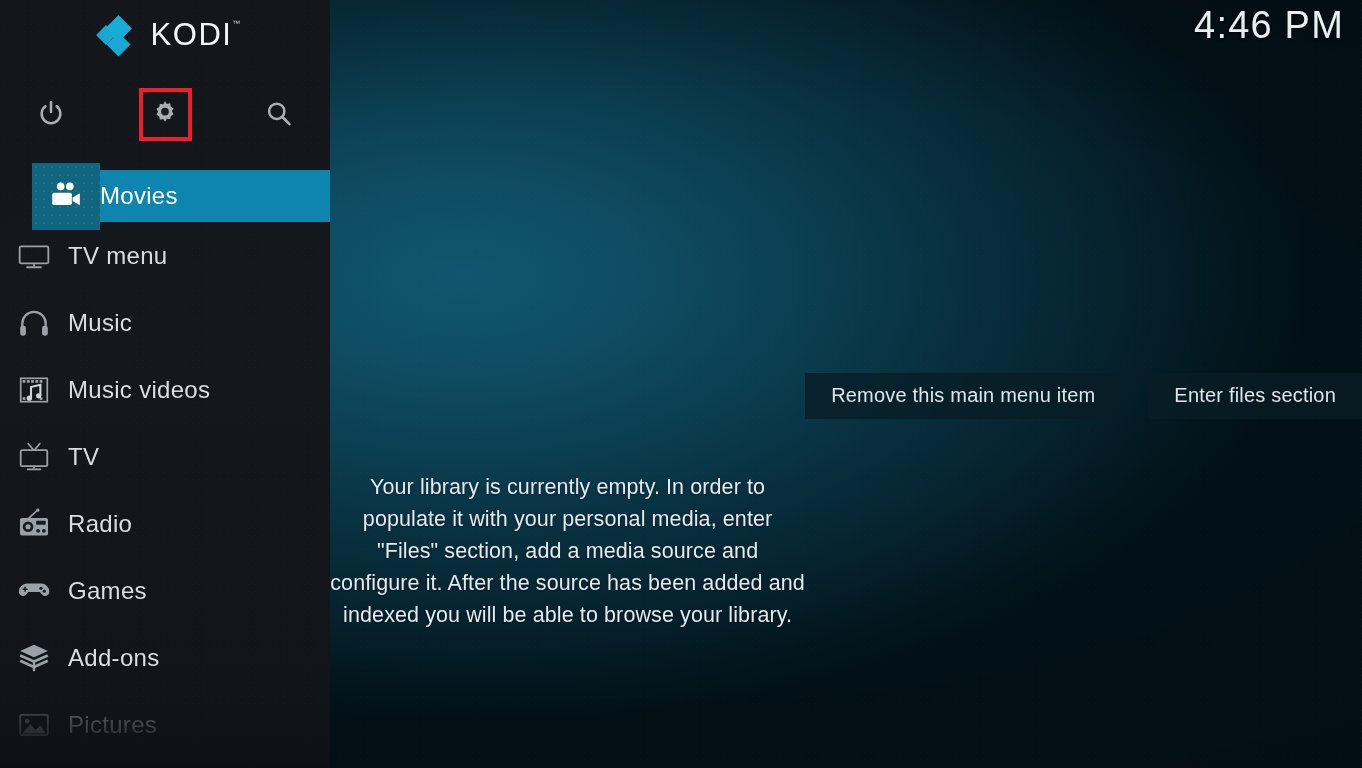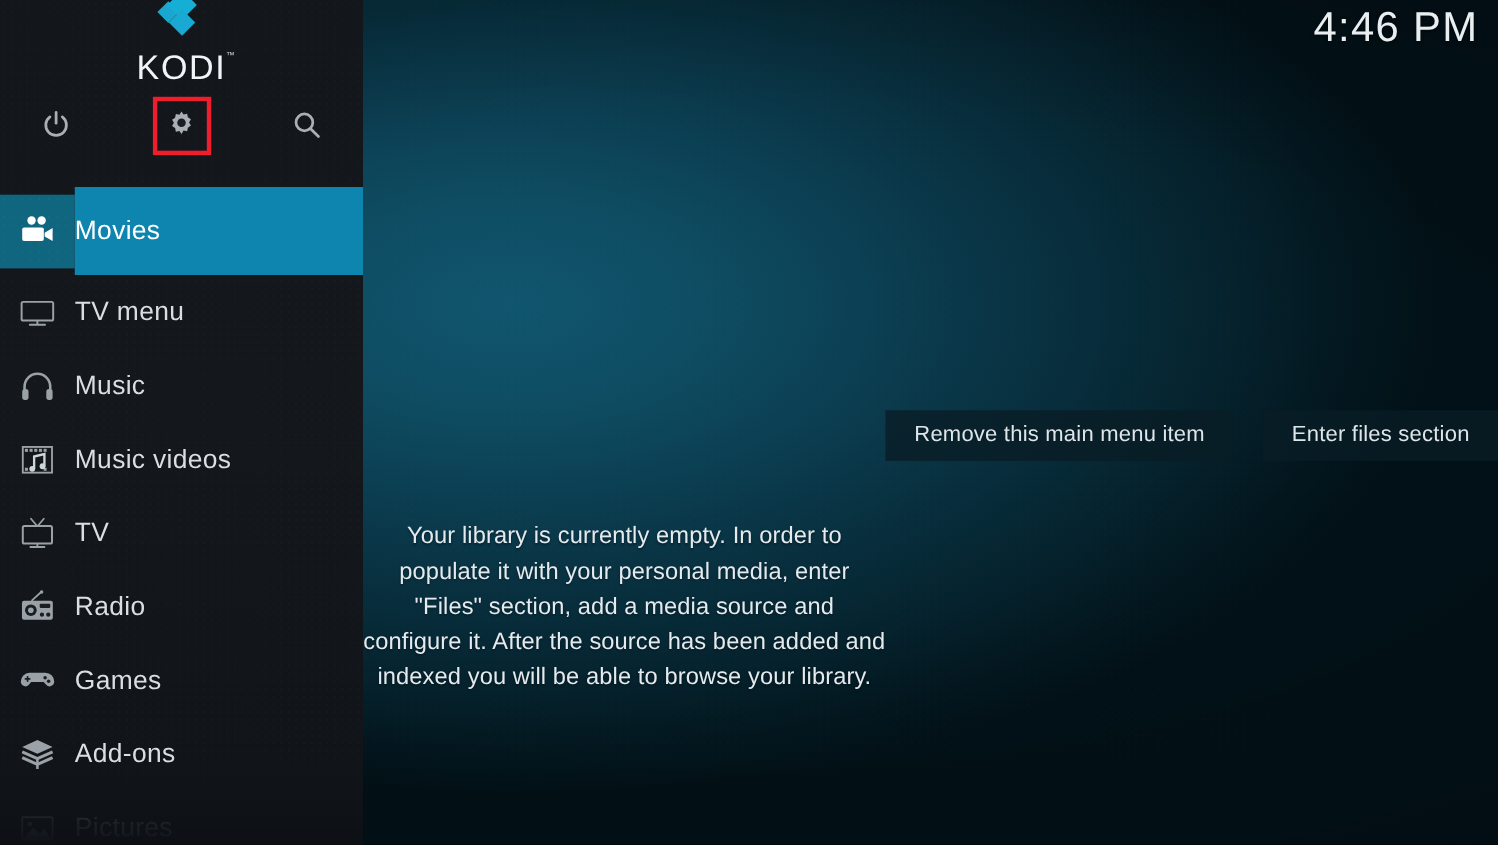--- a/index.html
+++ b/index.html
@@ -75,21 +75,20 @@
 
   
   .logo-wrap {
     position:absolute;
     left:0; top:0;
     width:330px; height:70px;
     display:flex;
     align-items:center;
     justify-content:center;
     gap:13px;
-    flex-direction:column;
   }
   .logo-mark { width:40px; height:40px; position:relative; flex:0 0 auto; }
   .logo-mark i {
     position:absolute;
     display:block;
     background:#16accd;
   }
   
   .logo-mark i.d1 { width:14px; height:14px; left:1px;  top:13px;  transform:rotate(45deg); background:#1aa7cf; }
   .logo-mark i.d2 { width:19px; height:19px; left:11px; top:4px;   transform:rotate(45deg); background:#17aed6; }
@@ -158,21 +157,21 @@
   }
   .mi-icon svg { display:block; }
   .mi-label {
     font-size:24px;
     font-weight:300;
     color:#d8dee2;
     letter-spacing:.3px;
     white-space:nowrap;
   }
 
-  .menu-item.selected { height:80px; }
+  .menu-item.selected { height:52px;padding-left:32px; }
   .menu-item.selected .mi-icon {
     background:#10657f;
     position:relative;
   }
   .menu-item.selected .mi-icon::after{
     content:"";
     position:absolute; inset:0;
     opacity:.25;
     background-image:radial-gradient(rgba(255,255,255,.35) 0.7px, transparent 0.8px);
     background-size:8px 8px;

